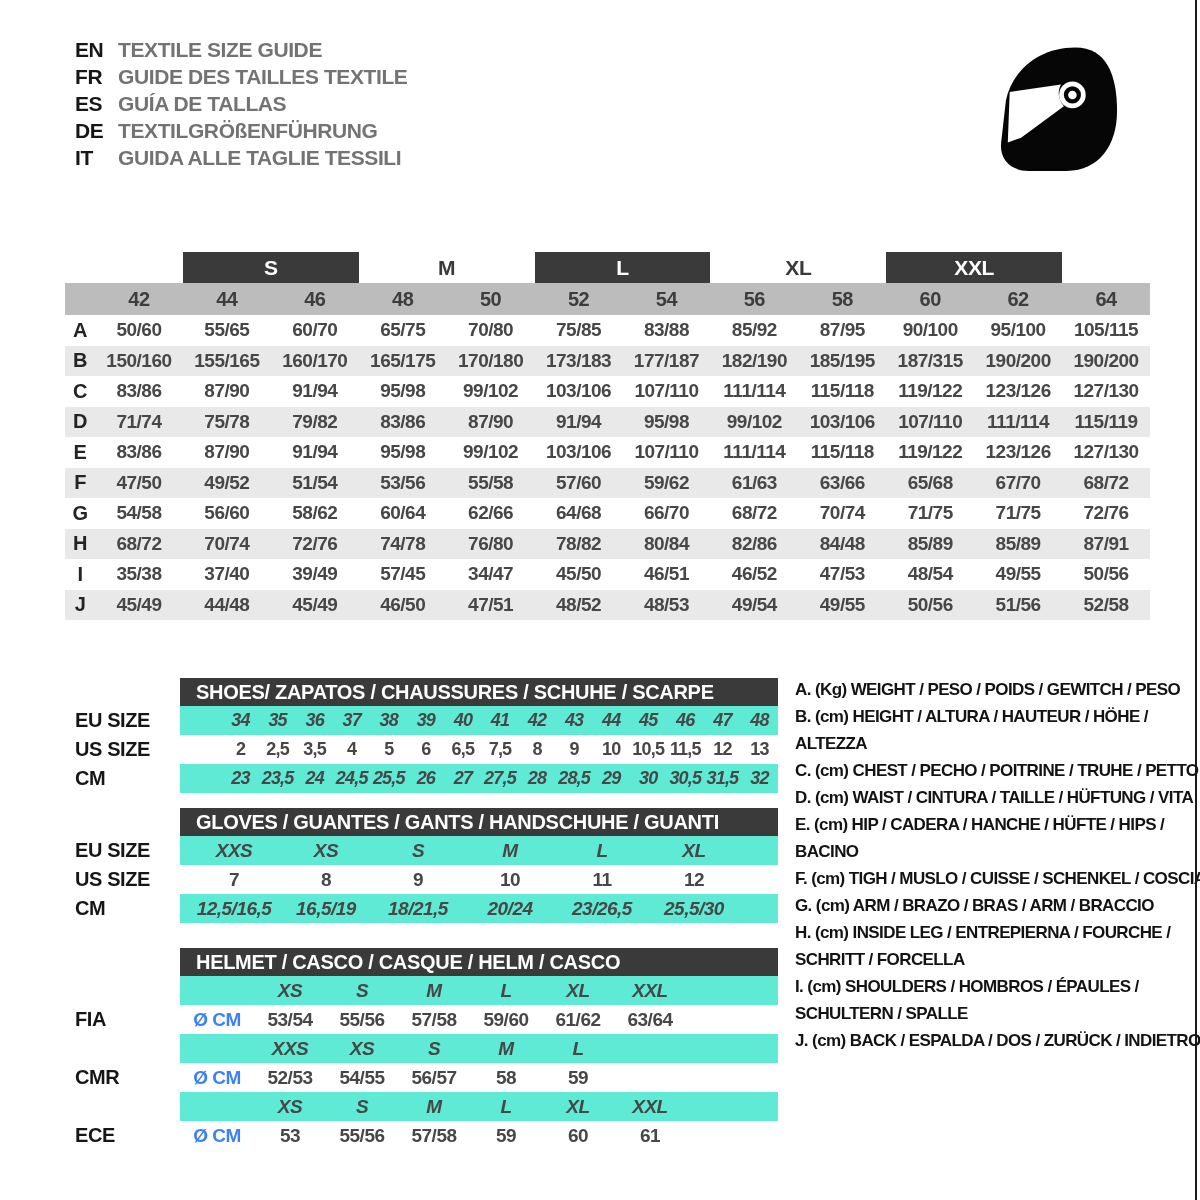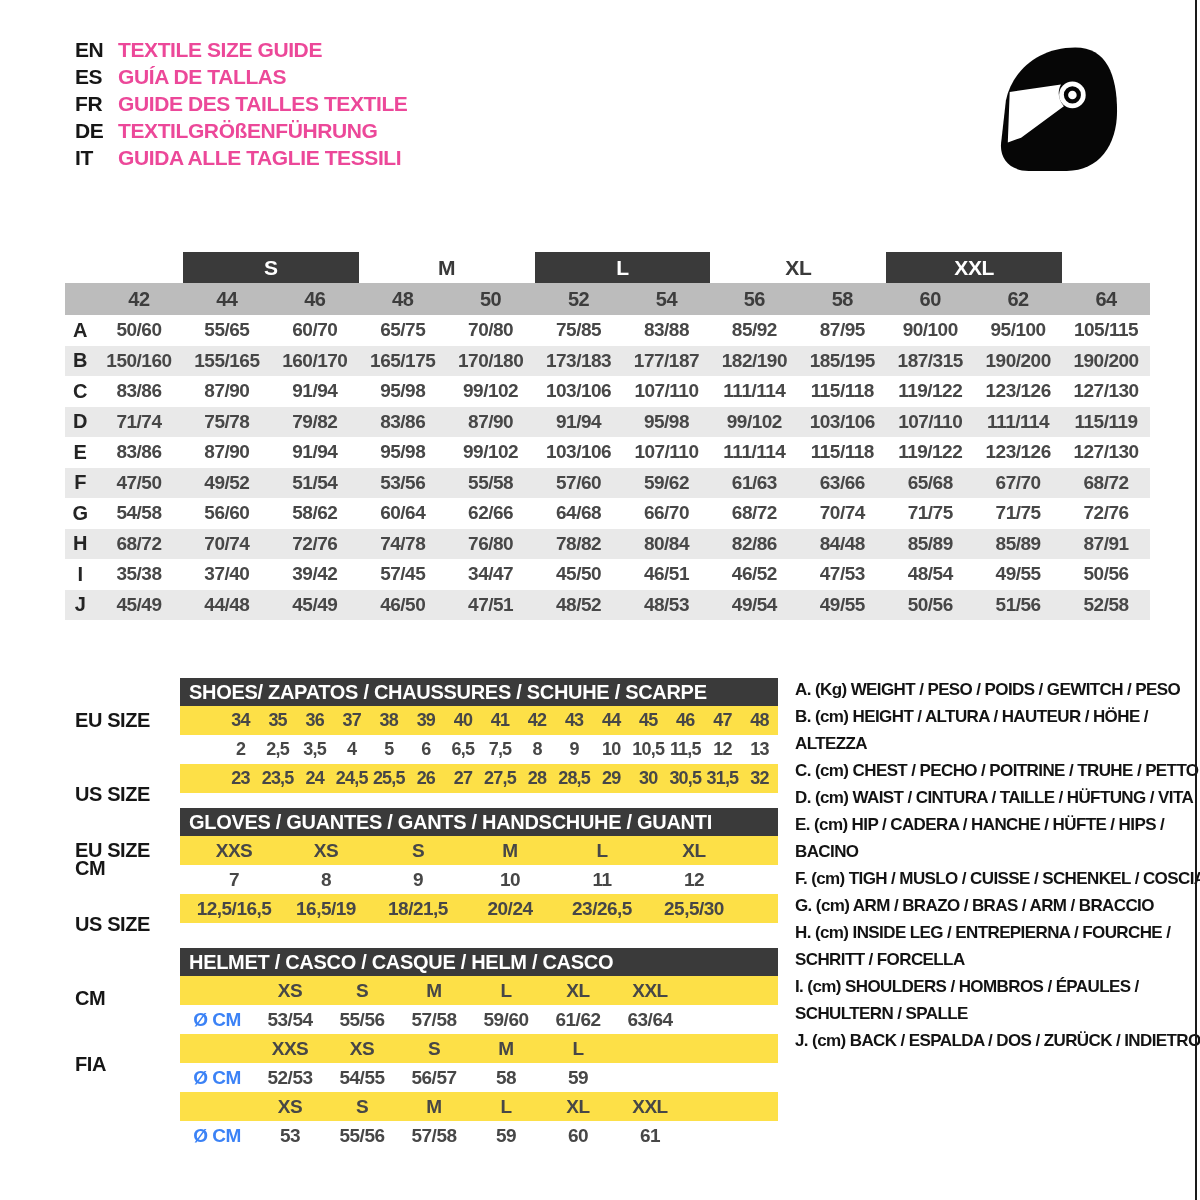--- a/index.html
+++ b/index.html
@@ -3,21 +3,21 @@
 <meta charset="utf-8">
 <style>
   html,body{margin:0;padding:0;background:#fff;}
   .canvas{position:relative;width:1200px;height:1200px;background:#fff;overflow:hidden;
           font-family:"Liberation Sans",sans-serif;font-weight:bold;color:#1f1f1f;}
 
   
   .lang-block{position:absolute;left:75px;top:36px;}
   .lang-row{display:flex;height:27px;align-items:center;font-size:21px;letter-spacing:-0.4px;}
   .lang-code{width:43px;color:#161616;}
-  .lang-title{color:#ec4899;white-space:nowrap;}
+  .lang-title{color:#737373;white-space:nowrap;}
 
   
   .helmet-icon{position:absolute;left:982px;top:36px;width:158px;height:152px;}
 
   
   .textile{position:absolute;left:65px;top:252px;width:1085px;}
   .grid13{display:grid;grid-template-columns:30px repeat(12,1fr);}
   .size-groups{height:31px;}
   .size-group{display:flex;align-items:center;justify-content:center;font-size:21px;letter-spacing:-0.3px;}
   .sg-boxed{background:#3a3a3a;color:#fff;}
@@ -30,28 +30,28 @@
   .num-row{height:32px;background:#bcbcbc;}
   .textile-row{height:30.5px;}
   .textile-row.stripe{background:#e9e9e9;}
   .cell{display:flex;align-items:center;justify-content:center;white-space:nowrap;
         font-size:19px;color:#474747;letter-spacing:-0.5px;}
   .num-row .cell{color:#3d3d3d;font-size:20px;}
   .cell.letter{color:#242424;font-size:20px;}
 
   
   .subtable{position:absolute;left:75px;display:flex;}
-  .labels{width:105px;display:flex;flex-direction:column;margin-top:28px;gap:45px;}
+  .labels{width:105px;display:flex;flex-direction:column;margin-top:28px;}
   .label-cell{height:29px;display:flex;align-items:center;font-size:20px;color:#161616;
               letter-spacing:-0.4px;white-space:nowrap;}
   .tbl{width:598px;}
   .bar{height:28px;background:#3a3a3a;color:#fff;display:flex;align-items:center;
-       padding-left:9px;font-size:20px;letter-spacing:-0.3px;white-space:nowrap;}
+       padding-left:16px;font-size:20px;letter-spacing:-0.3px;white-space:nowrap;}
   .trow{height:29px;display:grid;align-items:center;}
-  .trow.gray{background:#fde047;}
+  .trow.gray{background:#5eead4;font-style:italic;}
   .cell.small{font-size:19px;}
   .shoes-grid{grid-template-columns:repeat(15,1fr);padding-left:42px;}
   .shoes-grid .cell{font-size:18px;letter-spacing:-0.8px;}
   .gloves-grid{grid-template-columns:repeat(6,92px);padding-left:8px;}
   .helmet-grid{grid-template-columns:74px repeat(6,72px);}
   .cell.unit{color:#3b82f6;}
 
   
   .legend{position:absolute;left:795px;top:676px;width:425px;}
   .legend-item{font-size:17px;line-height:27px;letter-spacing:-0.6px;color:#131313;}
@@ -63,26 +63,26 @@
 <body>
 
 <div class="canvas">
 
   <div class="lang-block">
       <div class="lang-row">
         <div class="lang-code">EN</div>
         <div class="lang-title">TEXTILE SIZE GUIDE</div>
       </div>
       <div class="lang-row">
+        <div class="lang-code">FR</div>
+        <div class="lang-title">GUIDE DES TAILLES TEXTILE</div>
+      </div>
+      <div class="lang-row">
         <div class="lang-code">ES</div>
         <div class="lang-title">GUÍA DE TALLAS</div>
-      </div>
-      <div class="lang-row">
-        <div class="lang-code">FR</div>
-        <div class="lang-title">GUIDE DES TAILLES TEXTILE</div>
       </div>
       <div class="lang-row">
         <div class="lang-code">DE</div>
         <div class="lang-title">TEXTILGRÖßENFÜHRUNG</div>
       </div>
       <div class="lang-row">
         <div class="lang-code">IT</div>
         <div class="lang-title">GUIDA ALLE TAGLIE TESSILI</div>
       </div>
     </div>
@@ -236,21 +236,21 @@
           <div class="cell">82/86</div>
           <div class="cell">84/48</div>
           <div class="cell">85/89</div>
           <div class="cell">85/89</div>
           <div class="cell">87/91</div>
         </div>
         <div class="grid13 textile-row">
           <div class="cell letter">I</div>
           <div class="cell">35/38</div>
           <div class="cell">37/40</div>
-          <div class="cell">39/42</div>
+          <div class="cell">39/49</div>
           <div class="cell">57/45</div>
           <div class="cell">34/47</div>
           <div class="cell">45/50</div>
           <div class="cell">46/51</div>
           <div class="cell">46/52</div>
           <div class="cell">47/53</div>
           <div class="cell">48/54</div>
           <div class="cell">49/55</div>
           <div class="cell">50/56</div>
         </div>

